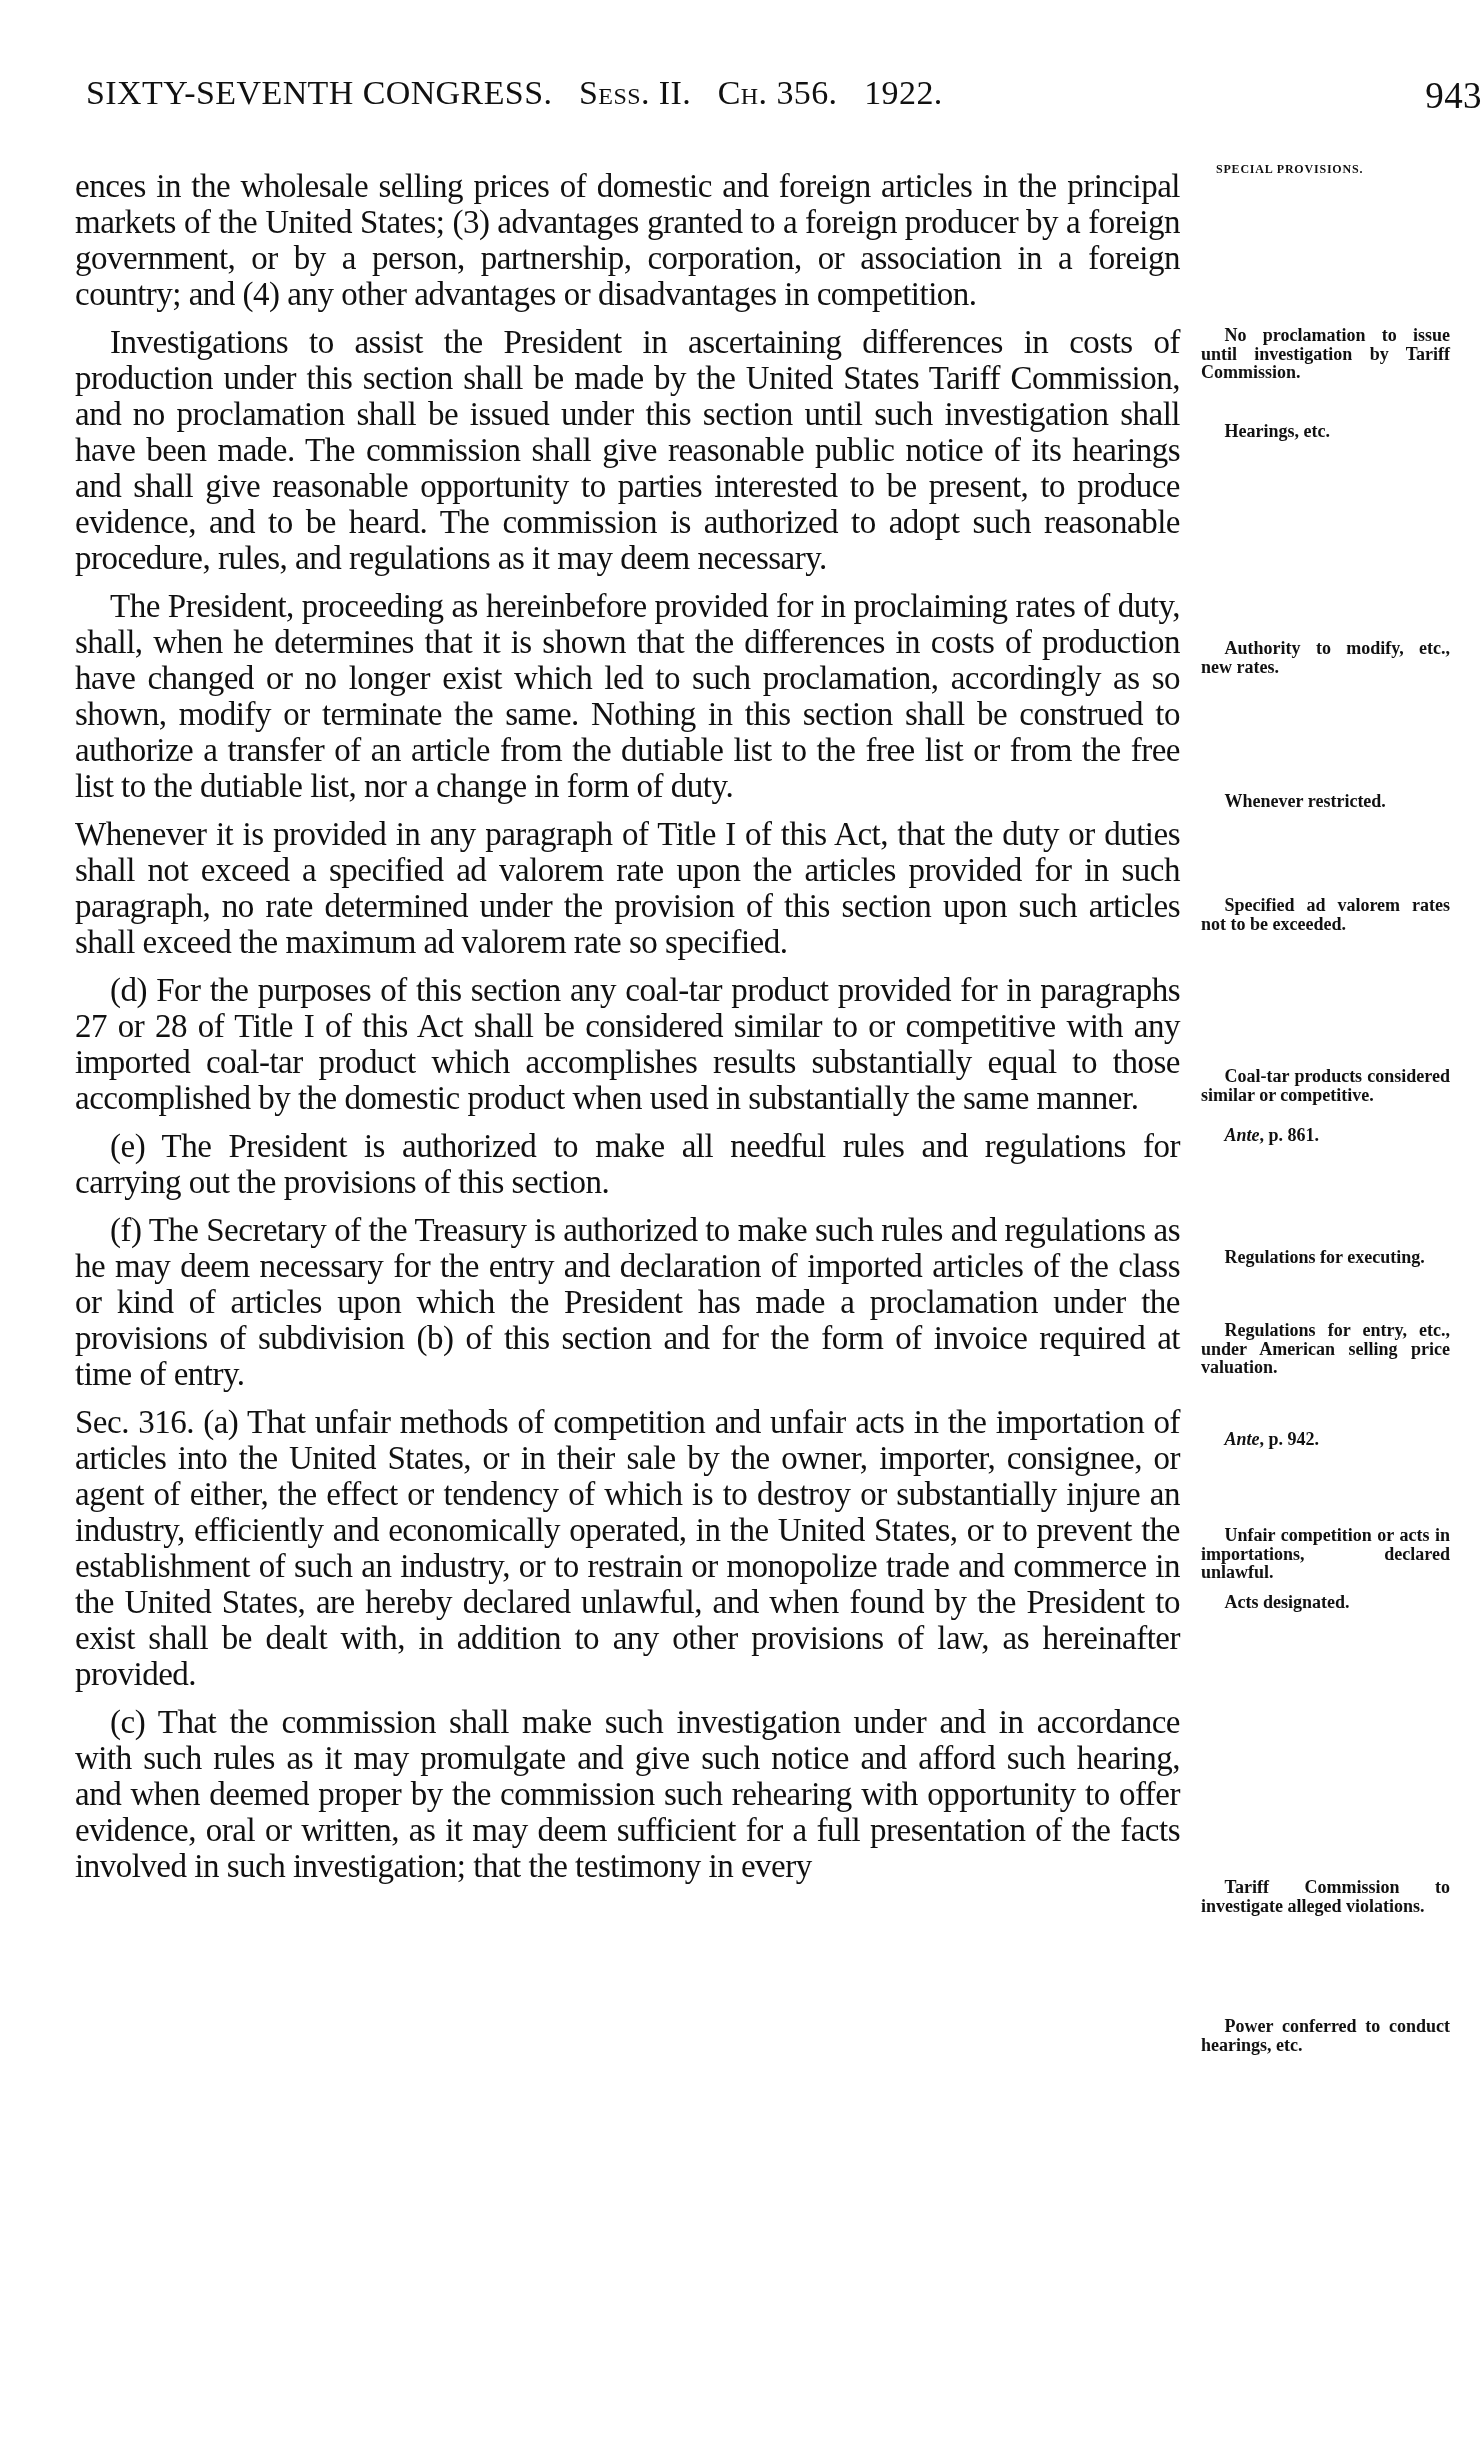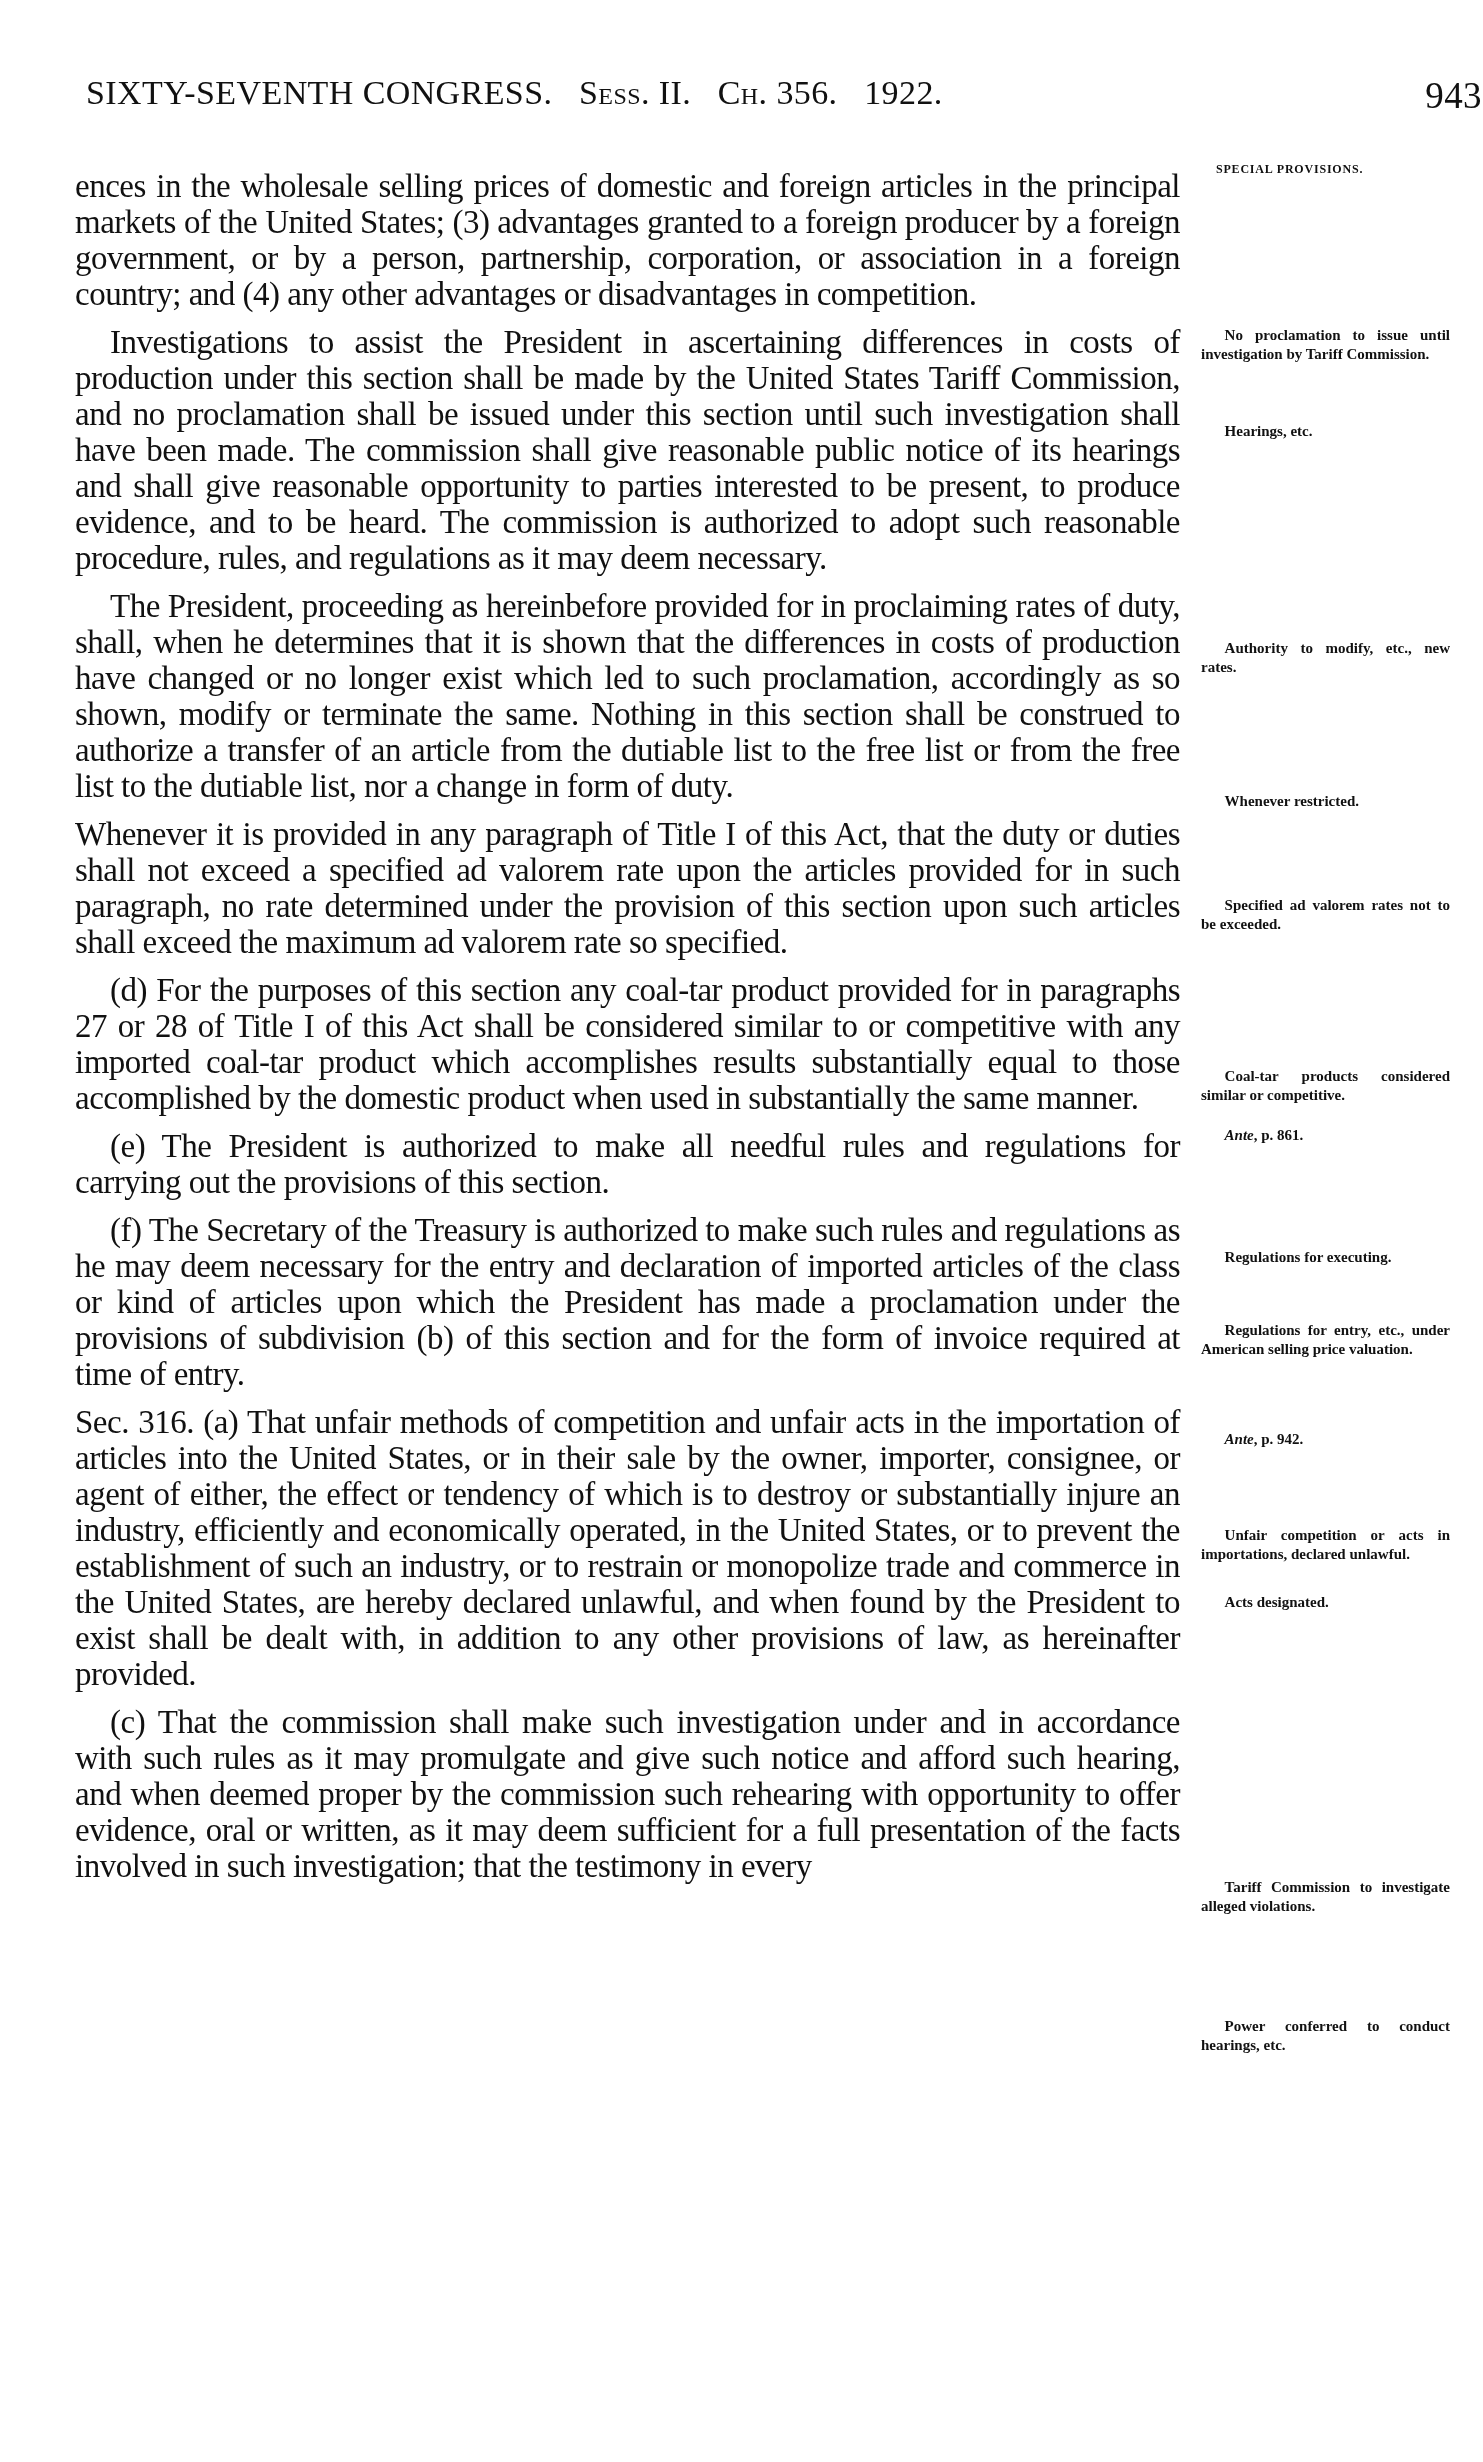--- a/index.html
+++ b/index.html
@@ -17,21 +17,21 @@
   .body-col {
     position: absolute; left: 63px; top: 156px; width: 1129px;
     font-size: 33px; line-height: 36px; text-align: justify;
     hyphens: manual; letter-spacing: -0.5px;
   }
   .body-col p { margin: 12px; text-indent: 0; }
   .body-col p.ind { text-indent: 35px; }
   .notes { position: absolute; left: 1201px; top: 0; width: 252px; }
   .note {
     position: absolute; left: 0; width: 249px;
-    font-size: 15px; line-height: 18.5px; font-weight: bold;
+    font-size: 18px; line-height: 18.5px; font-weight: bold;
     text-align: justify; text-indent: 23.6px;
   }
   .note.caps { text-indent: 15px; font-size: 12px; letter-spacing: 0.8px; }
   .note i { font-style: italic; }
 </style>
 </head>
 <body>
 
 <div class="header">
   <div class="running">

